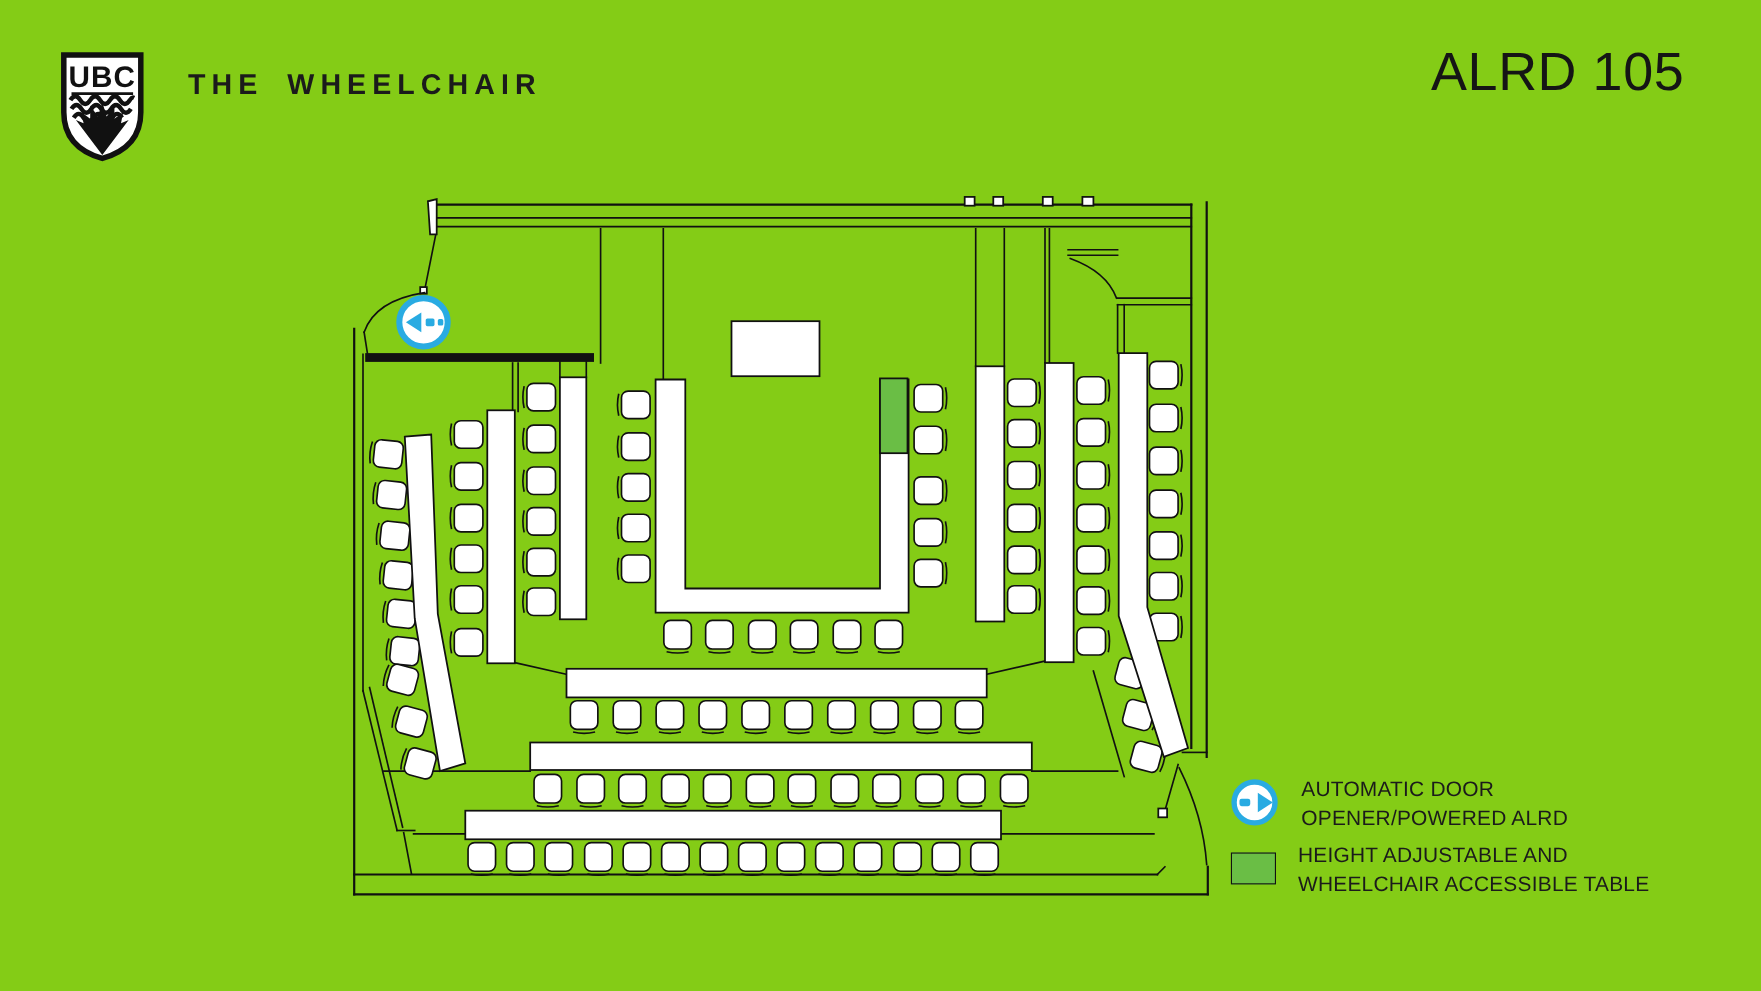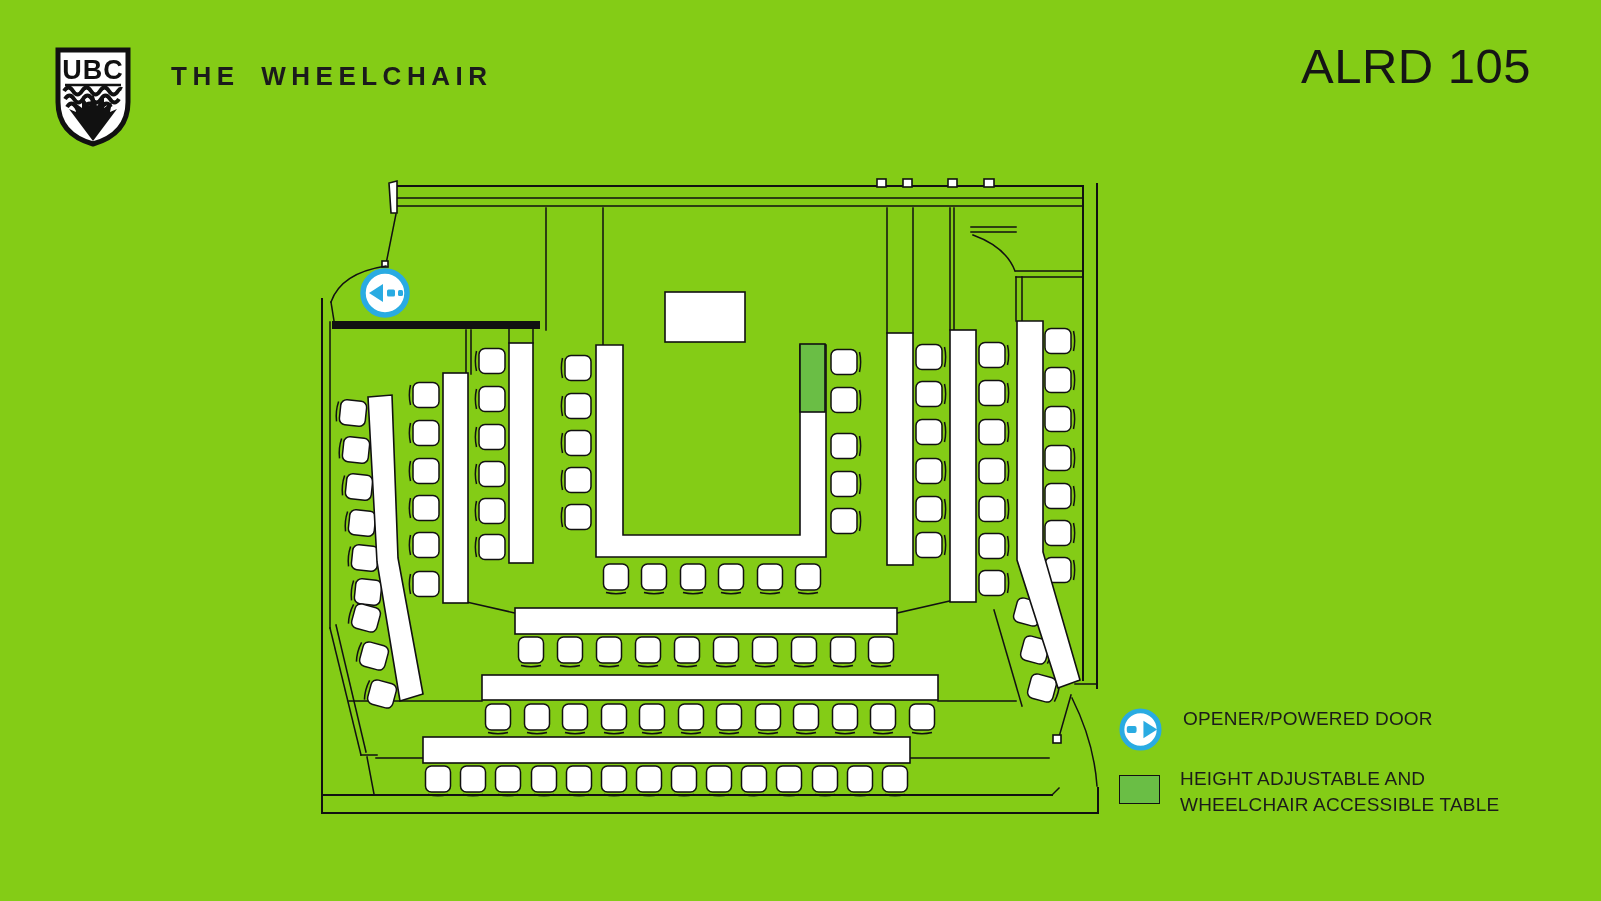--- a/index.html
+++ b/index.html
@@ -272,21 +272,22 @@
     </g>
   </svg>
 
   <div class="legend">
     <svg class="door-ic" width="47" height="47" viewBox="-24 -24 48 48">
       <circle class="blue-ring" cx="0" cy="0" r="19" style="stroke-width:5"></circle>
       <rect class="blue-f" x="-14" y="-3.5" width="10" height="7" rx="2"></rect>
       <path class="blue-f" d="M 17 0 L 3 -9 L 3 9 Z"></path>
     </svg>
     <div class="txt t1">
-      <div>OPENER/POWERED DOOR</div>
+      <div>AUTOMATIC DOOR</div>
+      <div>OPENER/POWERED ALRD</div>
     </div>
     <div class="swatch"></div>
     <div class="txt t2">
       <div>HEIGHT ADJUSTABLE AND</div>
       <div>WHEELCHAIR ACCESSIBLE TABLE</div>
     </div>
   </div>
 
 </div>
 

